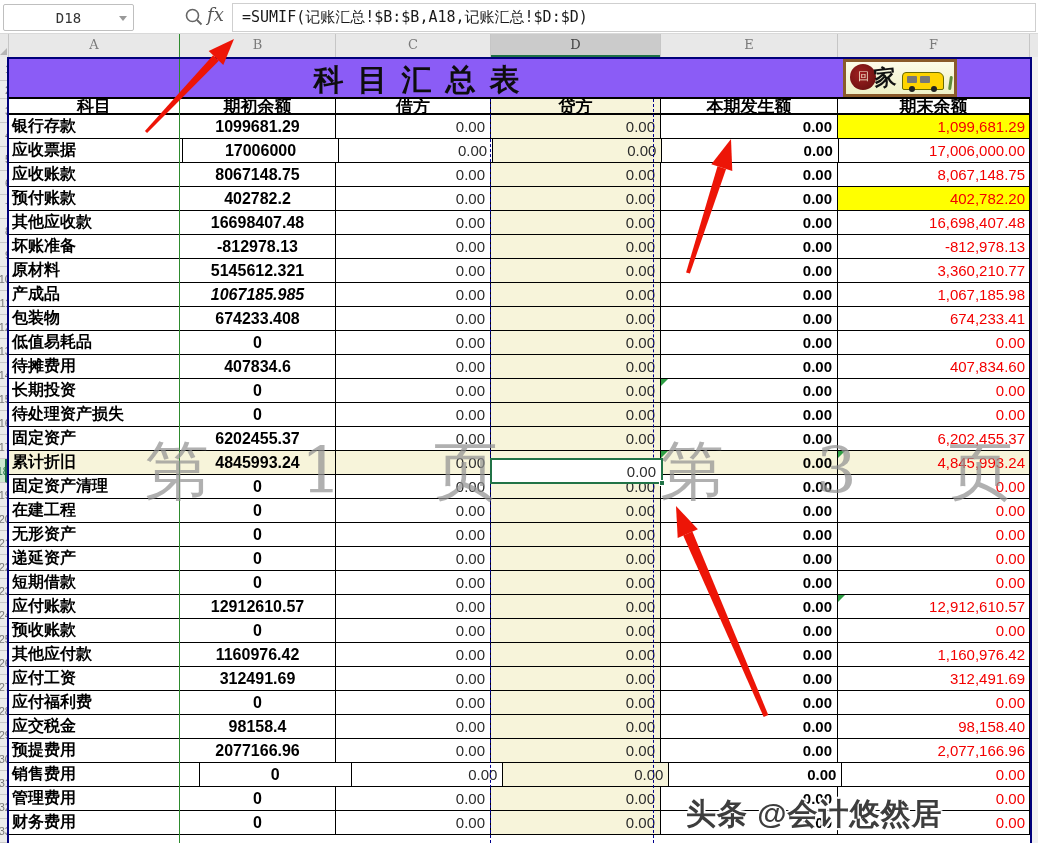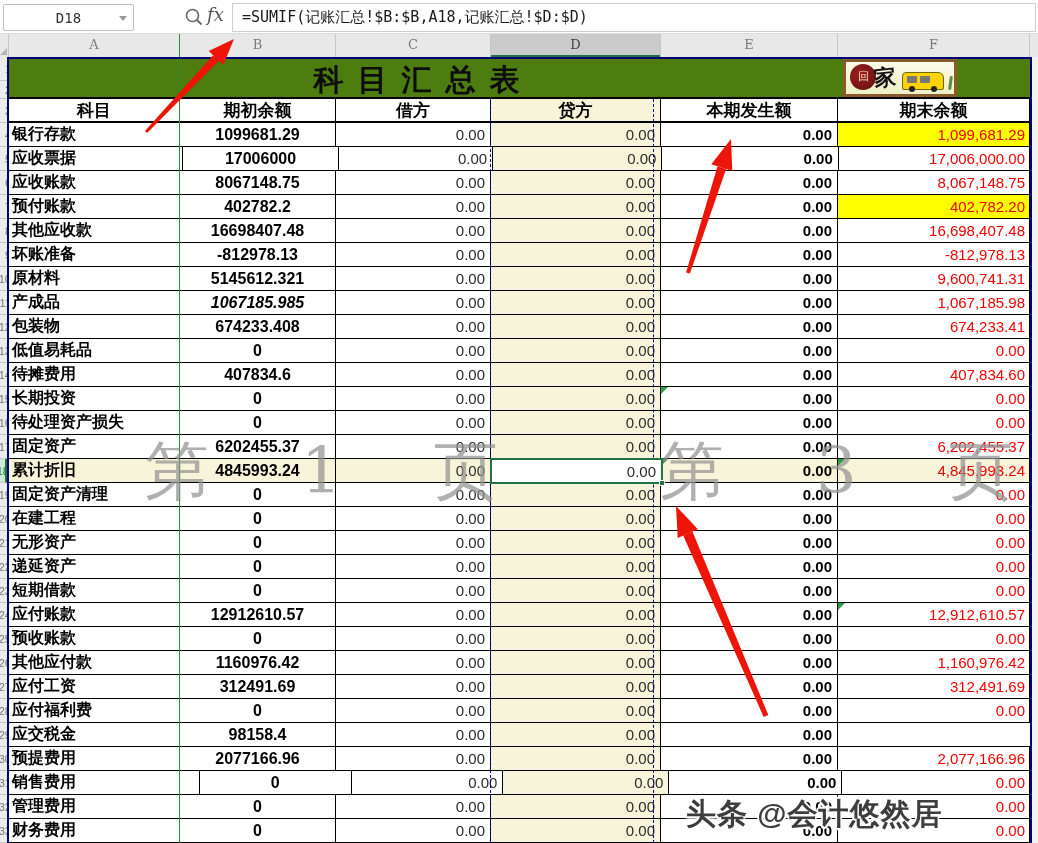--- a/index.html
+++ b/index.html
@@ -36,24 +36,24 @@
     border-bottom:7px solid #b5b5b5; border-left:7px solid transparent; }
   
   #row-strip { position:absolute; left:0; top:57px; width:7px; }
   .row-num { position:relative; width:7px; background:#ececec; border-bottom:1px solid #c9c9c9;
     overflow:hidden; display:flex; justify-content:flex-end; align-items:center;
     font-size:11px; color:#777; }
   .row-num span { margin-right:-4px; }
   .row-num.sel { background:#cde9cf; border-right:2px solid #1e7145; color:#1e7145; }
   
   #table-area { position:absolute; left:9px; top:57px; width:1021px; height:786px; background:#fff; }
-  #title-row { position:relative; width:100%; height:42px; border-bottom:2px solid #000; background:#4d7c0f; }
+  #title-row { position:relative; width:100%; height:42px; border-bottom:2px solid #000; background:#8b5cf6; }
   #sheet-title { position:absolute; left:0; top:3px; width:829px; text-align:center;
     font-family:"DejaVu Serif",serif; font-weight:bold; font-size:30px; letter-spacing:14px; color:#0d0d0d; }
-  #header-row { display:flex; width:100%; height:24px; border-bottom:2px solid #000; }
+  #header-row { display:flex; width:100%; height:16px; border-bottom:2px solid #000; }
   .hcell { height:100%; border-right:1px solid #000; font-weight:bold; font-size:17px; color:#000;
     display:flex; align-items:center; justify-content:center; }
   .row { display:flex; width:100%; height:24px; border-bottom:1px solid #000; background:#fff; }
   .cell { position:relative; height:100%; border-right:1px solid #000; font-size:15px; color:#1c1c1c;
     display:flex; align-items:center; white-space:nowrap; overflow:hidden; }
   .cell.a { justify-content:flex-start; padding-left:3px; font-weight:bold; font-size:16px; color:#000; }
   .cell.b { justify-content:center; font-weight:bold; font-size:16px; color:#000; }
   .cell.c, .cell.d { justify-content:flex-end; padding-right:5px; color:#2b2b2b; }
   .cell.e { justify-content:flex-end; padding-right:5px; font-weight:bold; color:#000; }
   .cell.f { justify-content:flex-end; padding-right:4px; color:#f30000; }
@@ -287,21 +287,21 @@
           <div class="cell d" style="width: 170px;">0.00</div>
           <div class="cell e" style="width: 177px;">0.00</div>
           <div class="cell f" style="width: 192px;">-812,978.13</div>
         </div>
         <div class="row">
           <div class="cell a" style="width: 171px;">原材料</div>
           <div class="cell b" style="width: 156px;">5145612.321</div>
           <div class="cell c" style="width: 155px;">0.00</div>
           <div class="cell d" style="width: 170px;">0.00</div>
           <div class="cell e" style="width: 177px;">0.00</div>
-          <div class="cell f" style="width: 192px;">9,600,741.31</div>
+          <div class="cell f" style="width: 192px;">3,360,210.77</div>
         </div>
         <div class="row">
           <div class="cell a" style="width: 171px;">产成品</div>
           <div class="cell b" style="width: 156px; font-style: italic;">1067185.985</div>
           <div class="cell c" style="width: 155px;">0.00</div>
           <div class="cell d" style="width: 170px;">0.00</div>
           <div class="cell e" style="width: 177px;">0.00</div>
           <div class="cell f" style="width: 192px;">1,067,185.98</div>
         </div>
         <div class="row">
@@ -439,20 +439,21 @@
           <div class="cell d" style="width: 170px;">0.00</div>
           <div class="cell e" style="width: 177px;">0.00</div>
           <div class="cell f" style="width: 192px;">0.00</div>
         </div>
         <div class="row">
           <div class="cell a" style="width: 171px;">应交税金</div>
           <div class="cell b" style="width: 156px;">98158.4</div>
           <div class="cell c" style="width: 155px;">0.00</div>
           <div class="cell d" style="width: 170px;">0.00</div>
           <div class="cell e" style="width: 177px;">0.00</div>
+          <div class="cell f" style="width: 192px;">98,158.40</div>
         </div>
         <div class="row">
           <div class="cell a" style="width: 171px;">预提费用</div>
           <div class="cell b" style="width: 156px;">2077166.96</div>
           <div class="cell c" style="width: 155px;">0.00</div>
           <div class="cell d" style="width: 170px;">0.00</div>
           <div class="cell e" style="width: 177px;">0.00</div>
           <div class="cell f" style="width: 192px;">2,077,166.96</div>
         </div>
         <div class="row">

